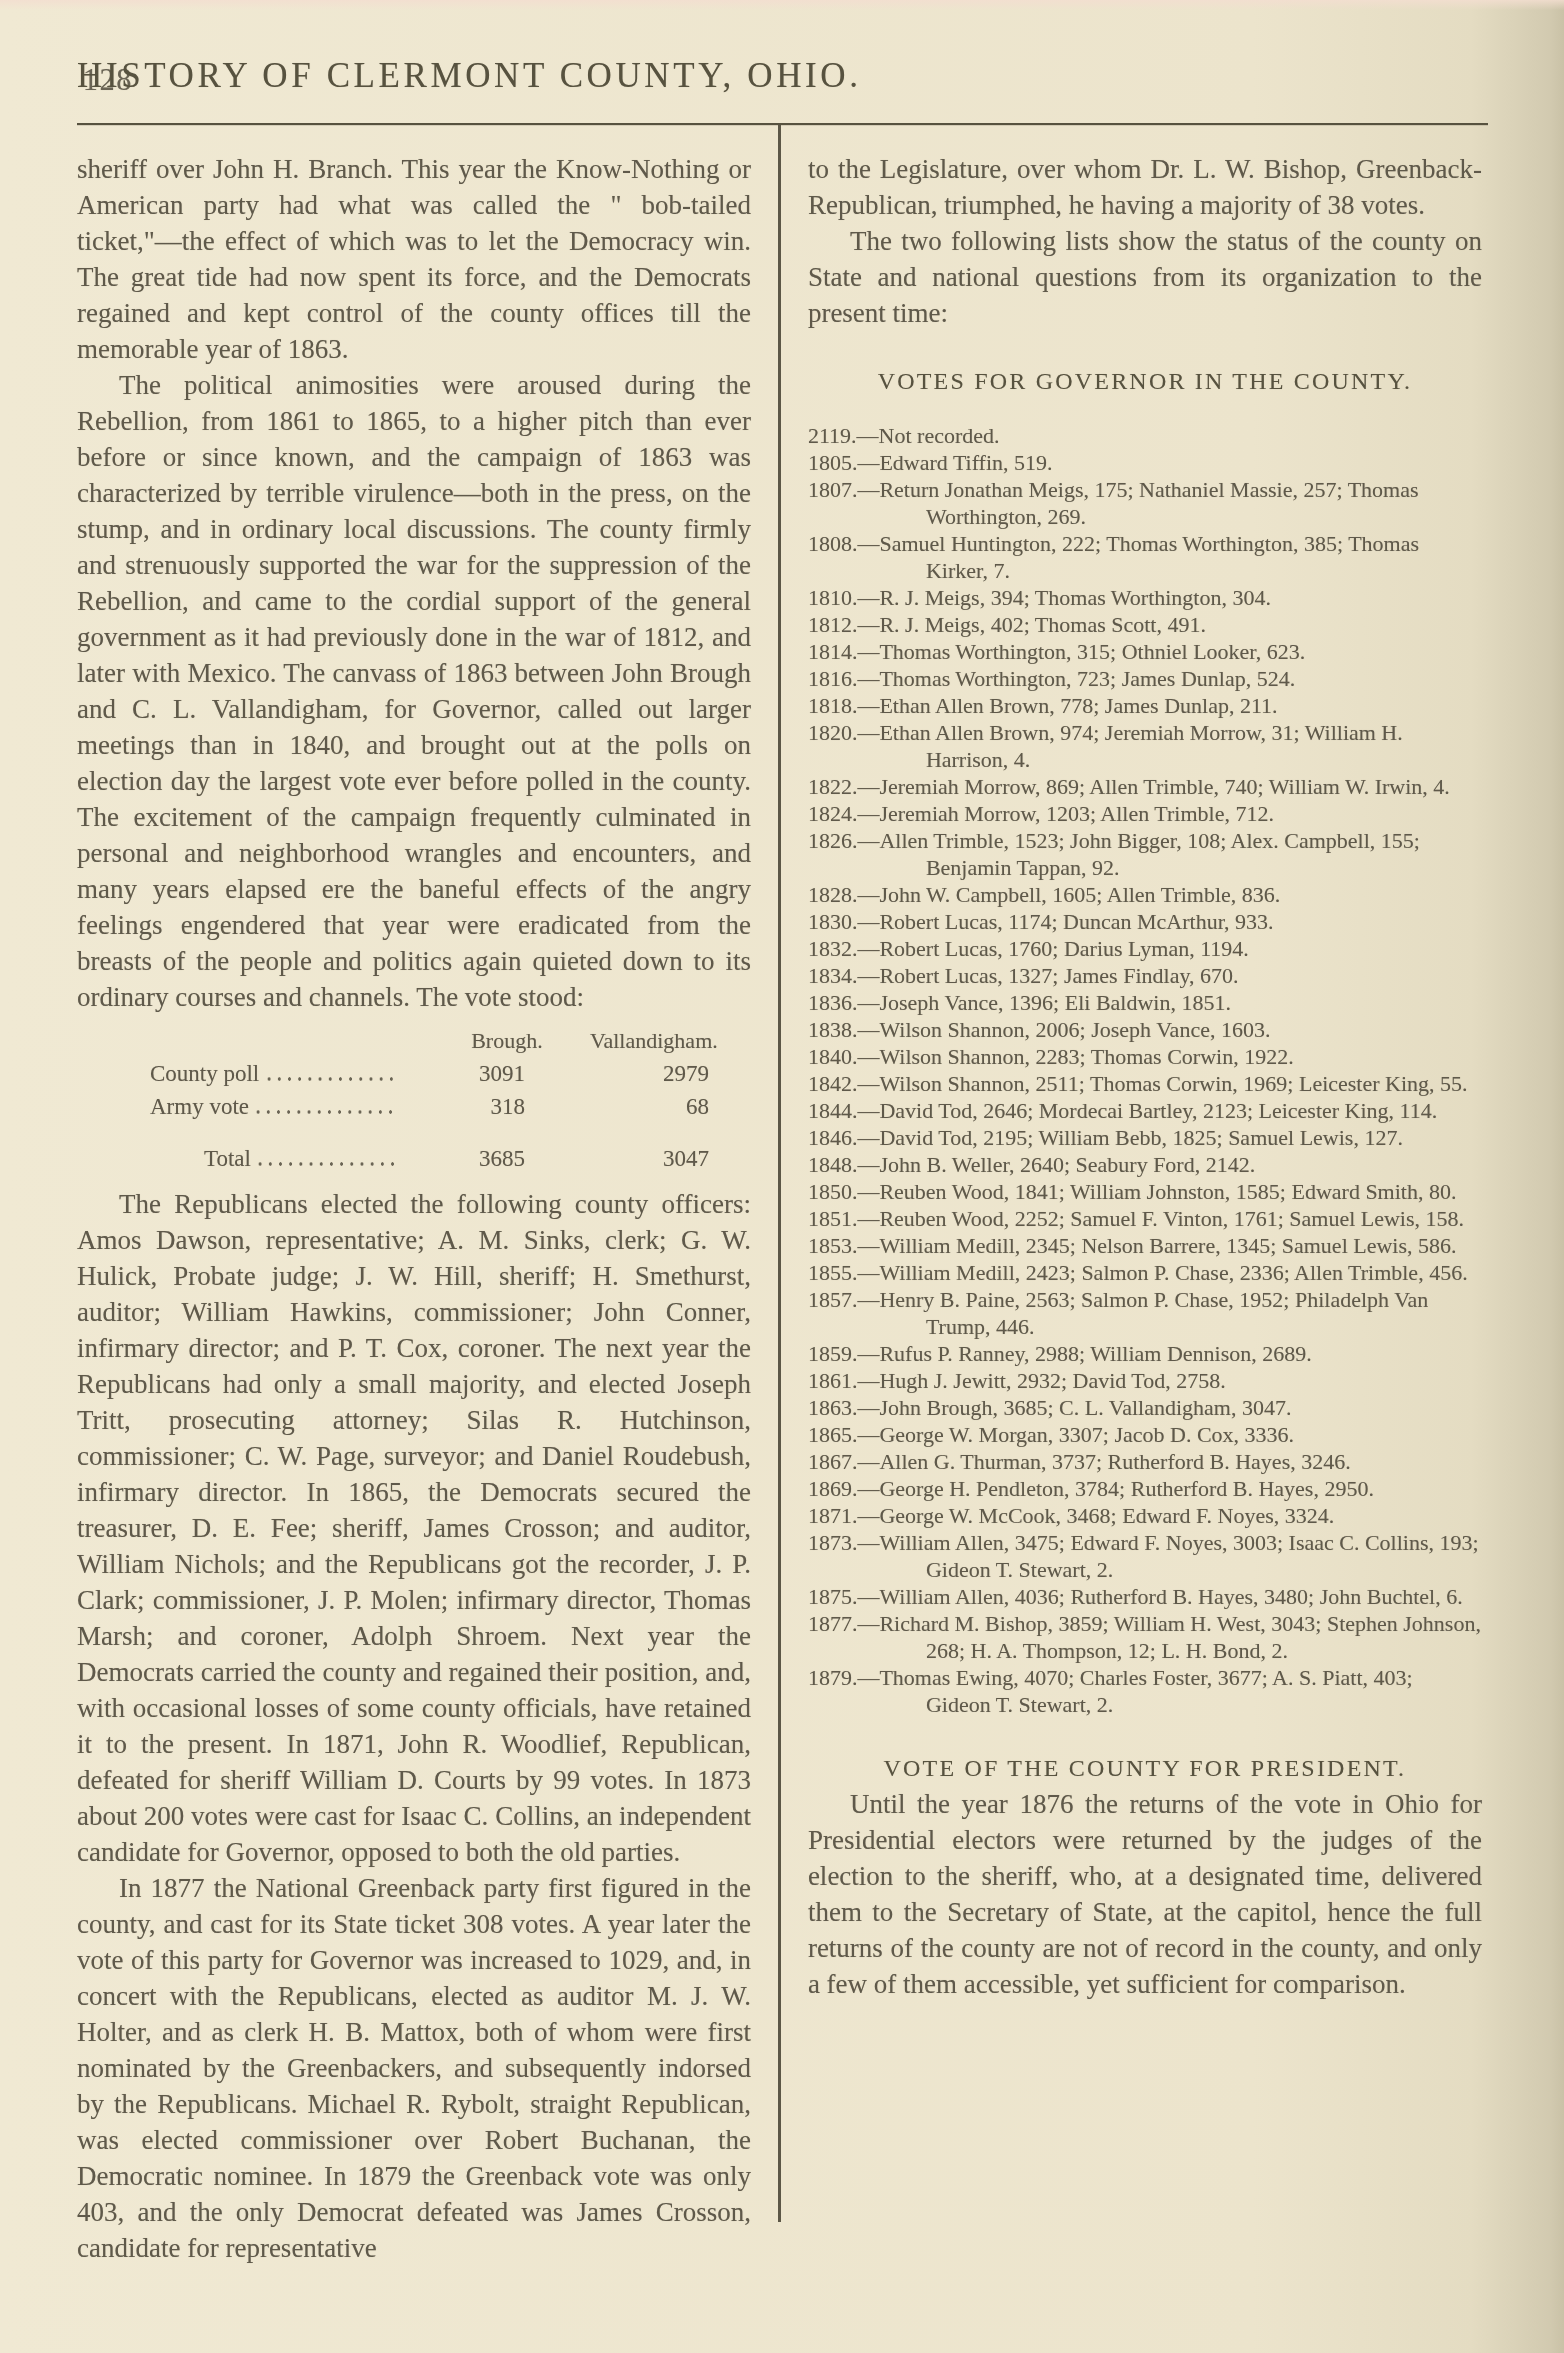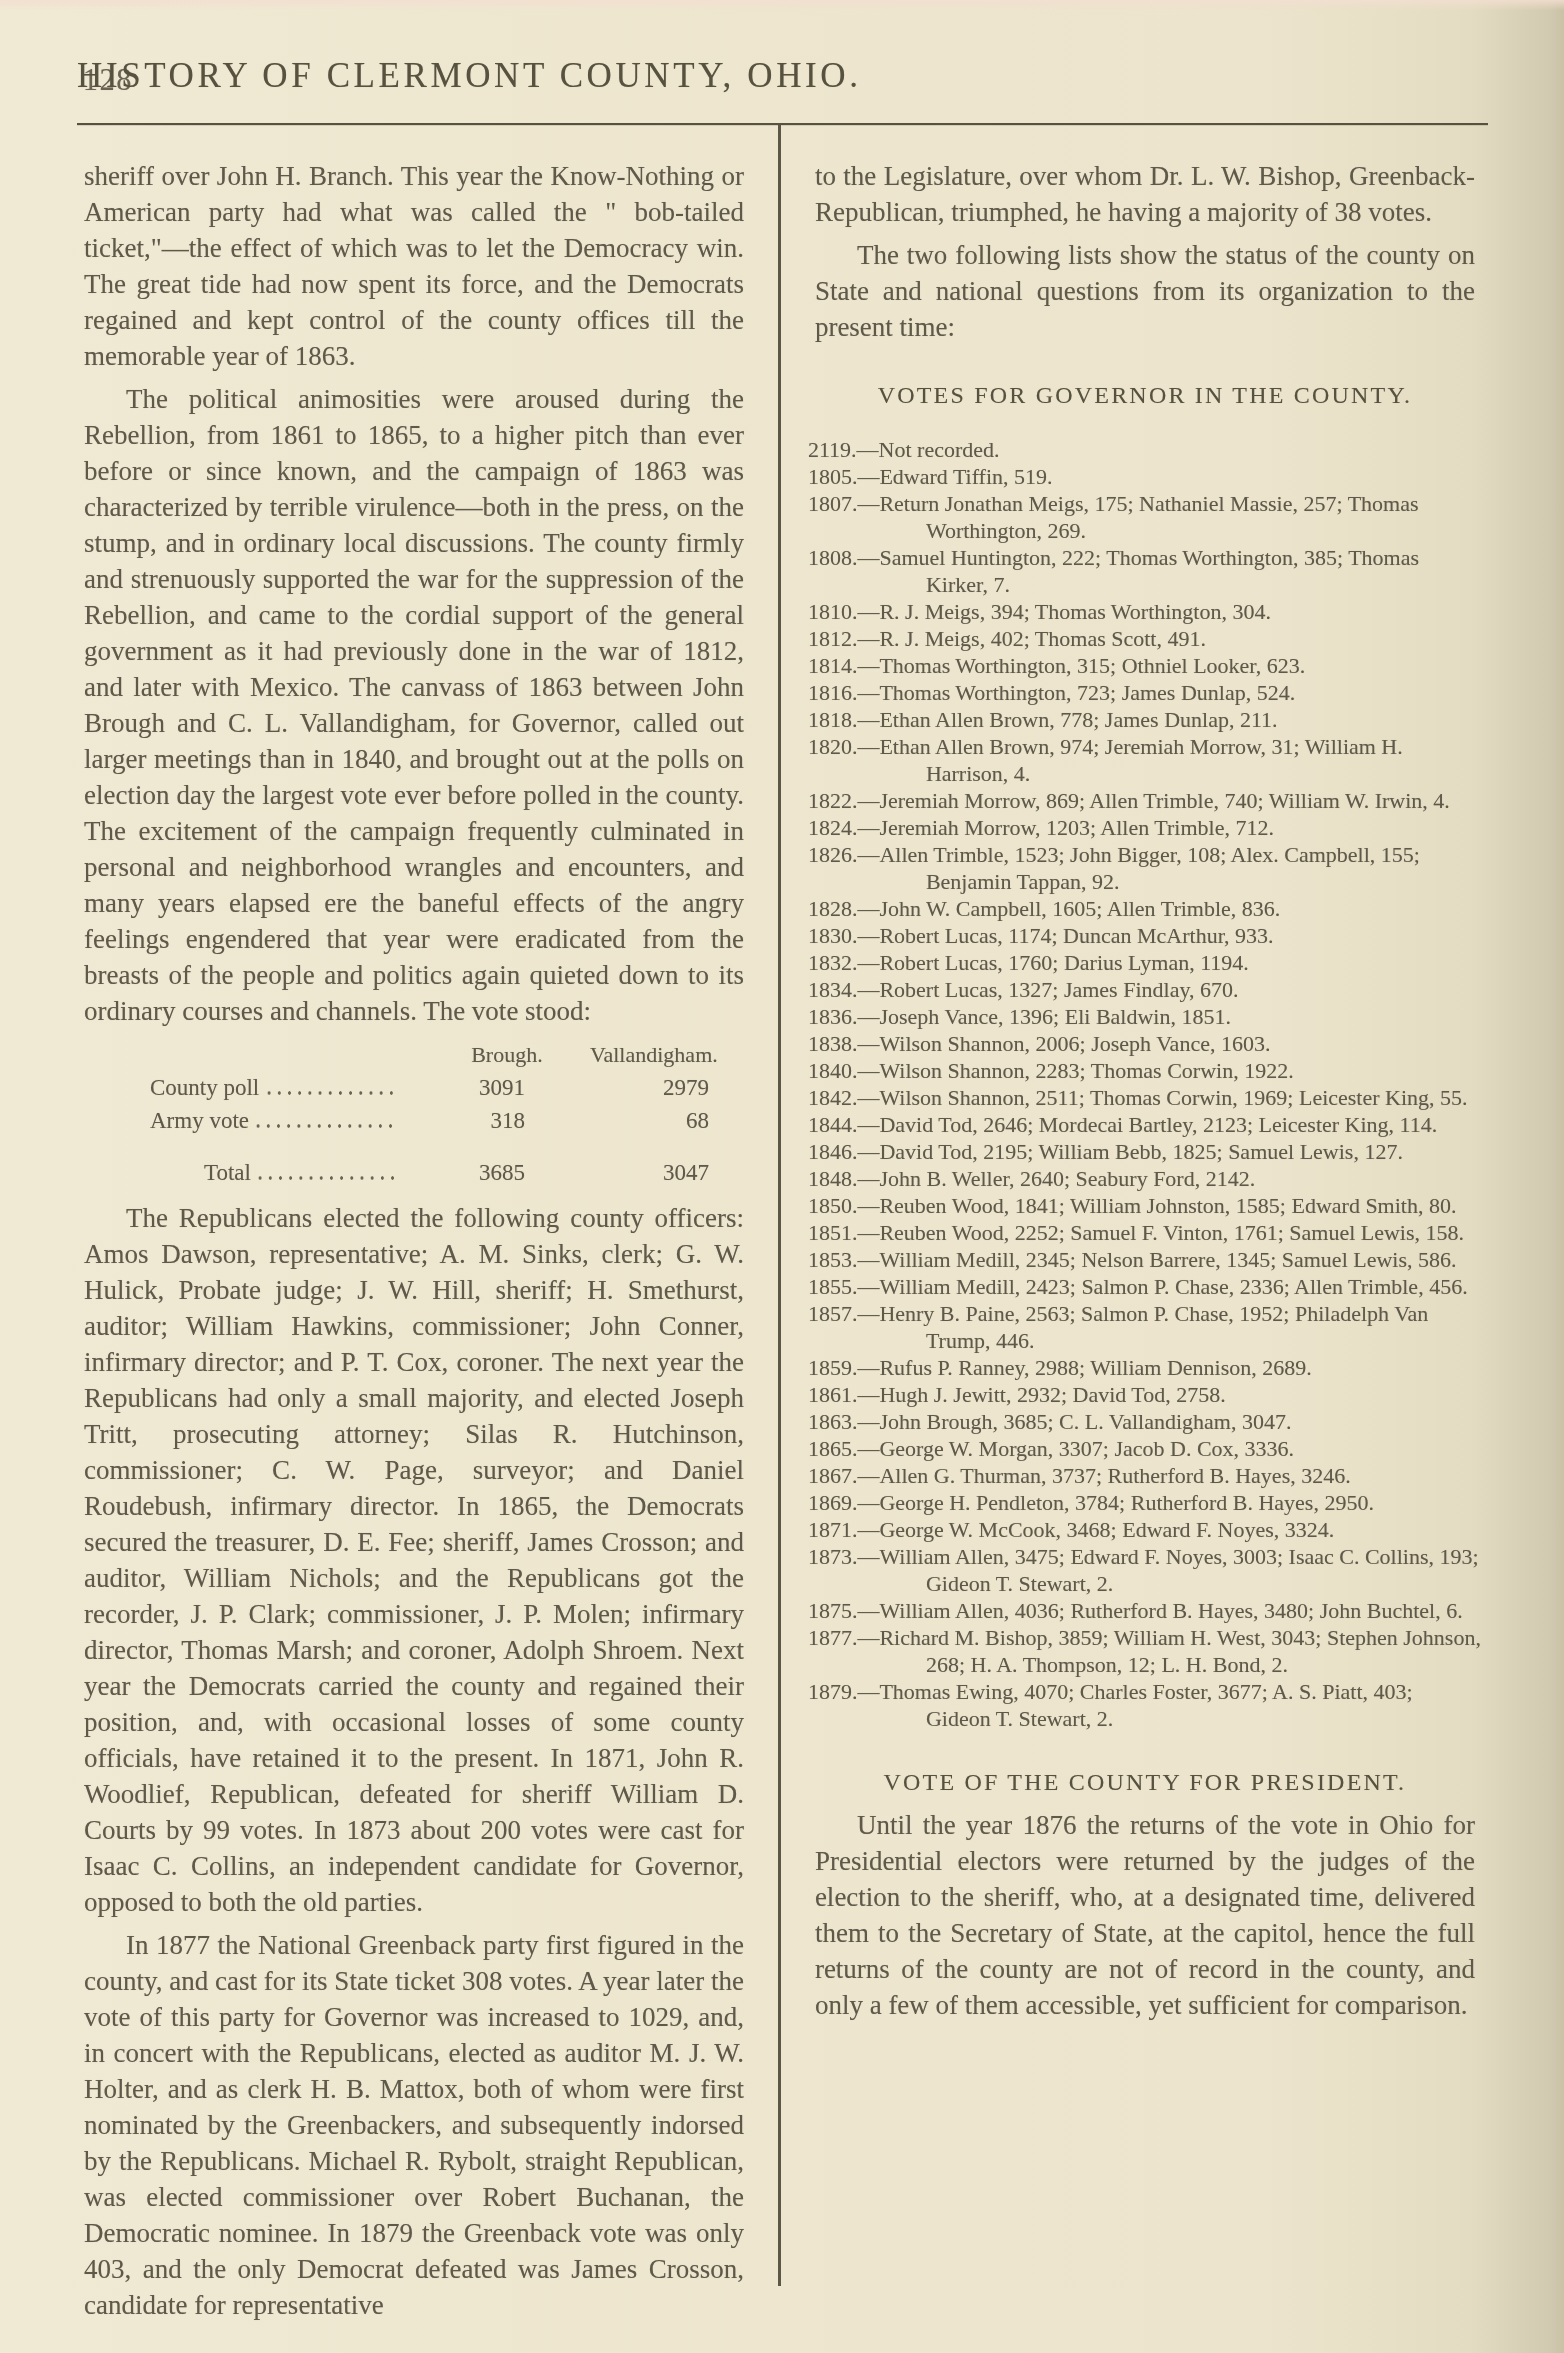--- a/index.html
+++ b/index.html
@@ -41,21 +41,21 @@
   
   .columns { display: flex; align-items: stretch; }
   .col {
     width: 674px;
     padding-top: 26px;
     font-size: 27px; line-height: 36px;
     text-align: justify;
   }
   .col-left { margin-right: 0; }
   .divider { width: 2.9px; background: #5c5747; margin: 0 27px 44px 27px; }
-  p.body-par { margin: 7px; }
+  p.body-par { margin: 0; }
   p.indent { text-indent: 42px; }
   
   .vote-table { margin: 8.7px 0 11.6px 0; font-size: 23px; line-height: 33px; }
   .vt-row { display: flex; align-items: center; }
   .vt-indent { display: inline-block; width: 73px; flex: none; }
   .vt-indent-total { display: inline-block; width: 127px; flex: none; }
   .vt-label { flex: none; }
   .leader {
     flex: 1 1 auto; align-self: flex-end;
     height: 10.2px; margin: 0 7.3px 5.8px 4.4px;

